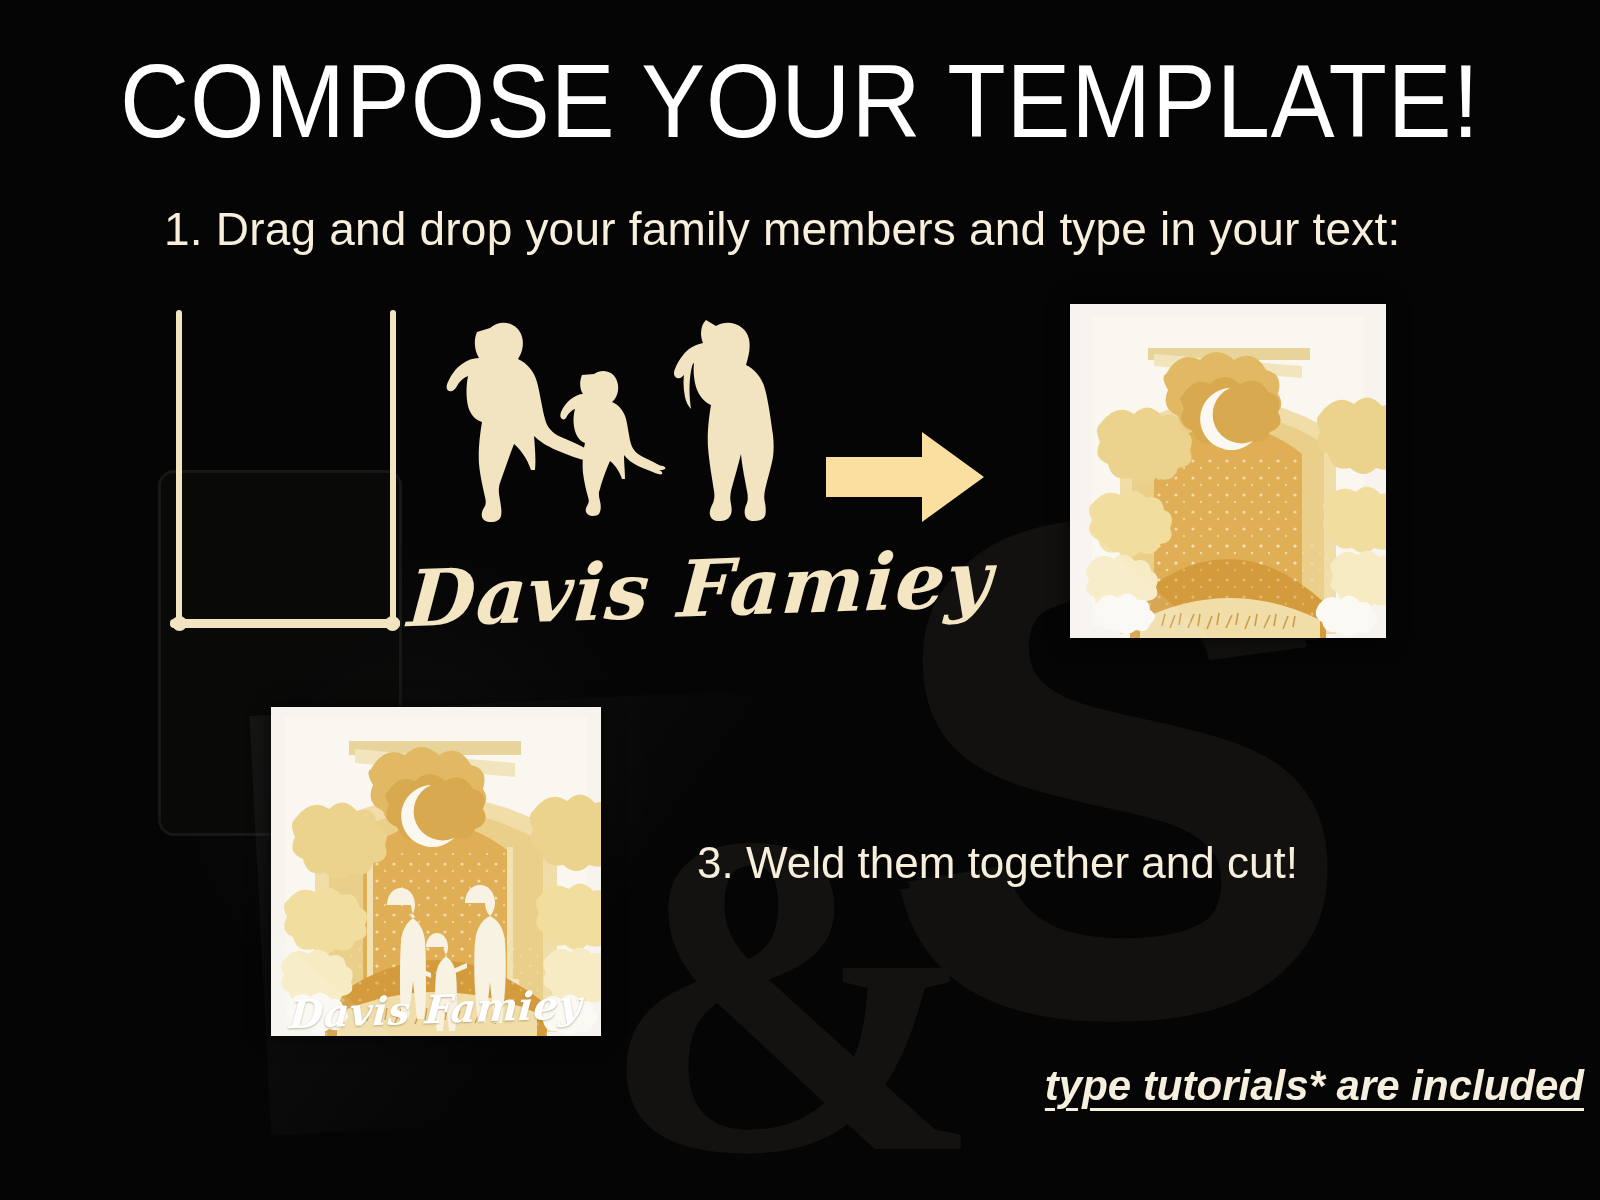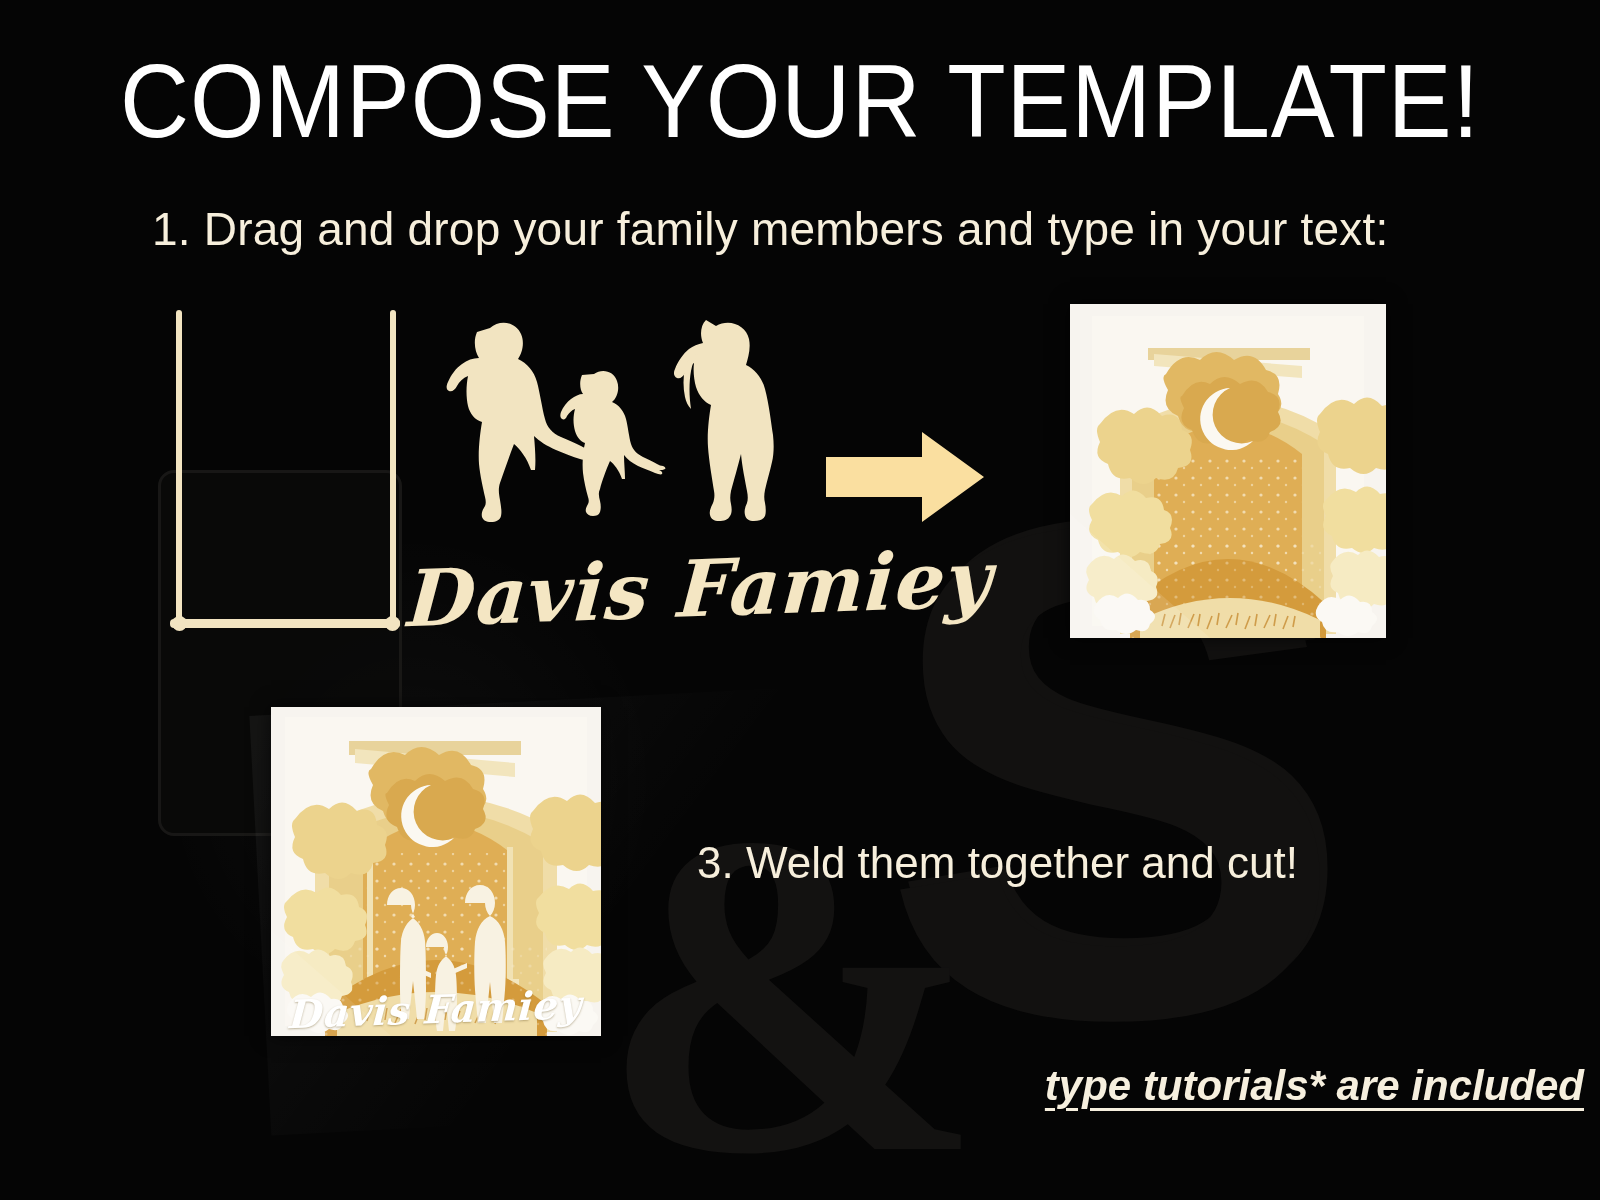--- a/index.html
+++ b/index.html
@@ -94,21 +94,21 @@
     font-size: 104px;
     font-weight: 300;
     letter-spacing: 1px;
     transform: scaleX(0.92);
     white-space: nowrap;
   }
 
   
   .step1 {
     position: absolute;
-    left: 152px;
+    left: 164px;
     top: 202px;
     color: #f7efdc;
     font-size: 46px;
     font-weight: 400;
     letter-spacing: .2px;
     white-space: nowrap;
   }
   .step2 {
     position: absolute;
     left: 697px;

